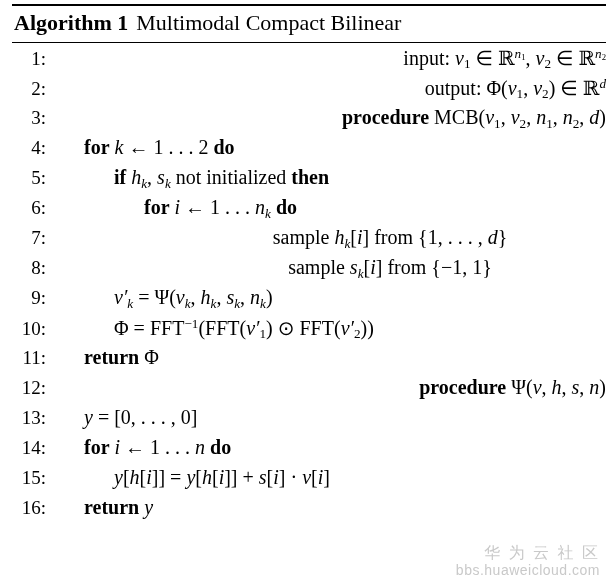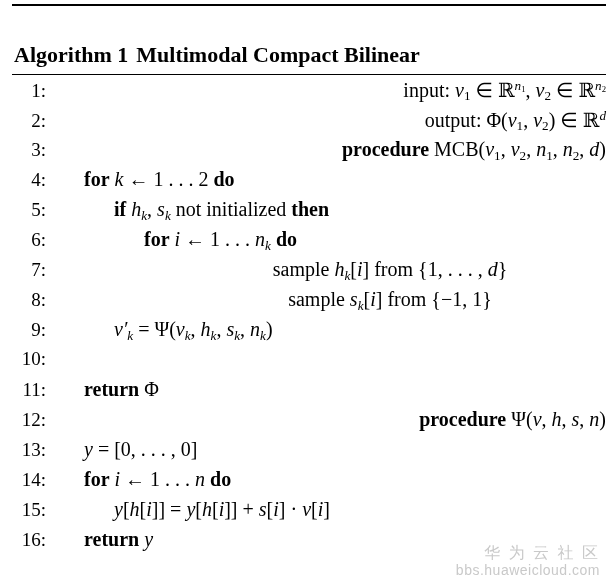--- a/index.html
+++ b/index.html
@@ -31,22 +31,21 @@
     align-items: baseline;
     font-size: 22px;
     padding: 4px 2px 6px 2px;
     white-space: nowrap;
   }
   .title-name {
     font-weight: bold;
     margin-right: 8px;
   }
   .title-text {
-    font-weight: bold;
-    margin-top: 32px;
+    font-weight: normal;
   }
   .lines {
     padding-top: 4px;
   }
   .line {
     display: flex;
     align-items: baseline;
     font-size: 20px;
     line-height: 1.0;
     height: 30px;
@@ -153,20 +152,21 @@
       <span class="body-text ind4"><span class="rm">sample</span> <span class="mi">s</span><sub>k</sub>[<span class="mi">i</span>] <span class="rm">from</span> {−1, 1}</span>
     </div>
 
     <div class="line">
       <span class="num">9:</span>
       <span class="body-text ind2"><span class="mi">v</span><span class="mi">′</span><sub>k</sub> = Ψ(<span class="mi">v</span><sub>k</sub>, <span class="mi">h</span><sub>k</sub>, <span class="mi">s</span><sub>k</sub>, <span class="mi">n</span><sub>k</sub>)</span>
     </div>
 
     <div class="line">
       <span class="num">10:</span>
+      <span class="body-text ind2">Φ = <span class="rm">FFT</span><sup>−1</sup>(<span class="rm">FFT</span>(<span class="mi">v</span><span class="mi">′</span><sub class="rmsub">1</sub>) ⊙ <span class="rm">FFT</span>(<span class="mi">v</span><span class="mi">′</span><sub class="rmsub">2</sub>))</span>
     </div>
 
     <div class="line">
       <span class="num">11:</span>
       <span class="body-text ind1"><span class="kw">return</span> Φ</span>
     </div>
 
     <div class="line">
       <span class="num">12:</span>
       <span class="body-text ind0"><span class="kw">procedure</span> Ψ(<span class="mi">v</span>, <span class="mi">h</span>, <span class="mi">s</span>, <span class="mi">n</span>)</span>

